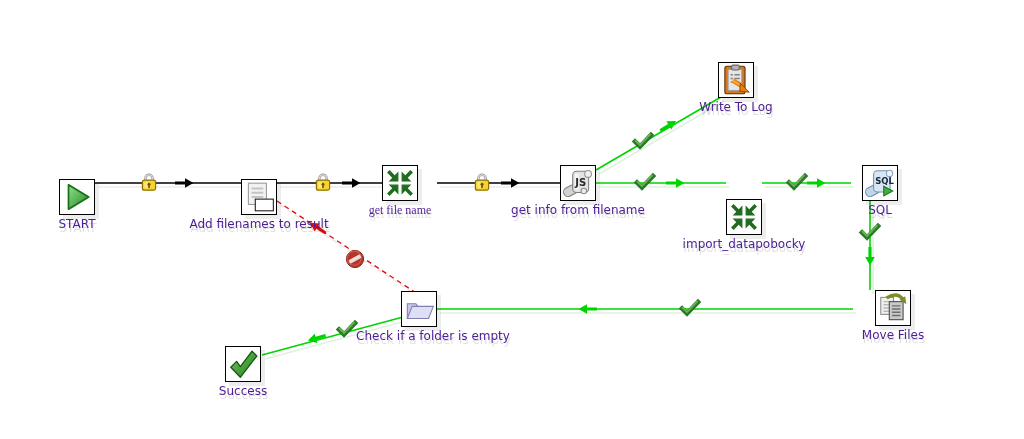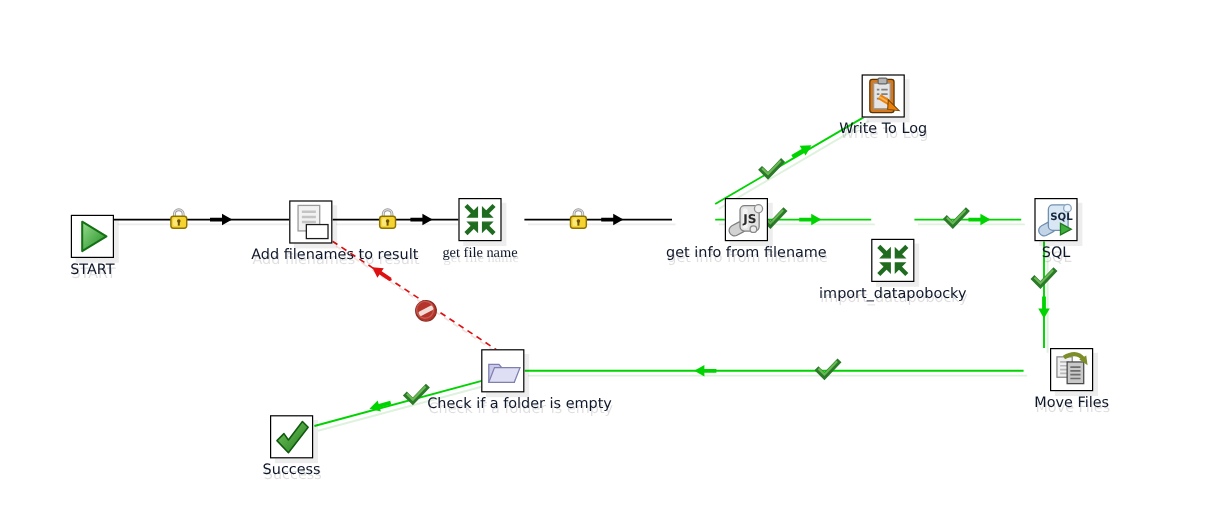--- a/index.html
+++ b/index.html
@@ -4,21 +4,21 @@
 <style>
   html,body{margin:0;padding:0;background:#fff;}
   #stage{position:relative;width:1024px;height:439px;background:#ffffff;overflow:hidden;
          font-family:"DejaVu Sans","Liberation Sans",sans-serif;}
   #hops{position:absolute;left:0;top:0;width:1024px;height:439px;}
   .node{position:absolute;width:36px;height:36px;}
   .icon-box{position:absolute;left:0;top:0;width:34px;height:34px;background:#fff;
             border:1px solid #000;box-shadow:4px 4px 0 rgba(0,0,0,0.07);}
   .icon-box svg{display:block;width:34px;height:34px;}
   .node-label{position:absolute;left:50%;top:38px;transform:translateX(-50%);
-              white-space:nowrap;font-size:12px;color:#0f172a;
+              white-space:nowrap;font-size:12px;color:#4c1d95;
               text-shadow:1px 4px 0 rgba(0,0,0,0.13);}
 </style>
 </head>
 <body>
 
 <div id="stage">
 
   <svg id="hops" viewBox="0 0 1024 439">
     <defs>
       <linearGradient id="gradGreen" x1="0" y1="0" x2="1" y2="1">
@@ -112,21 +112,21 @@
 
   <div class="node" style="left:59px;top:165px;margin-top:14px;">
     <div class="icon-box">
       <svg viewBox="0 0 32 32">
         <polygon points="8,4.5 27,16 8,27.5" fill="url(#gradGreen)" stroke="#157015" stroke-width="1.6" stroke-linejoin="round"></polygon>
       </svg>
     </div>
     <div class="node-label">START</div>
   </div>
 
-  <div class="node" style="left:241px;top:167px;padding-left:40px;">
+  <div class="node" style="left:241px;top:179px;">
     <div class="icon-box">
       <svg viewBox="0 0 32 32">
         <rect x="6" y="3" width="17" height="20" fill="#f2f2f2" stroke="#9a9a9a"></rect>
         <path d="M9,8 h11 M9,12 h11 M9,16 h11" stroke="#c4c4c4" stroke-width="2"></path>
         <rect x="12.5" y="18" width="17" height="11" fill="#ffffff" stroke="#1a1a1a"></rect>
       </svg>
     </div>
     <div class="node-label">Add filenames to result</div>
   </div>
 
@@ -141,21 +141,21 @@
           <polygon points="14,18 6.5,18 14,25.5"></polygon>
             <line x1="5" y1="27" x2="10.5" y2="21.5" stroke-width="3.4"></line>
           <polygon points="18,18 25.5,18 18,25.5"></polygon>
             <line x1="27" y1="27" x2="21.5" y2="21.5" stroke-width="3.4"></line>
         </g>
       </svg>
     </div>
     <div class="node-label">get file name</div>
   </div>
 
-  <div class="node" style="left:560px;top:165px;margin-left:44px;">
+  <div class="node" style="left:560px;top:165px;">
     <div class="icon-box">
       <svg viewBox="0 0 32 32">
         <g transform="rotate(-28 9 23)">
             <rect x="2" y="19" width="14" height="8.5" rx="4.2" fill="#d2d2d2" stroke="#808080"></rect>
           </g>
         <rect x="11" y="5" width="15" height="20" rx="3.5" fill="#e3e3e3" stroke="#808080"></rect>
         <rect x="13" y="7" width="4" height="16" rx="2" fill="#f4f4f4"></rect>
         <text x="13.5" y="19" font-size="9.5" font-weight="bold" fill="#2a2a2a" font-family="DejaVu Sans,sans-serif">JS</text>
         <circle cx="25.5" cy="7.5" r="3.2" fill="#f0f0f0" stroke="#909090"></circle>
         <circle cx="21.5" cy="23.5" r="2.6" fill="#ececec" stroke="#8a8a8a"></circle>

